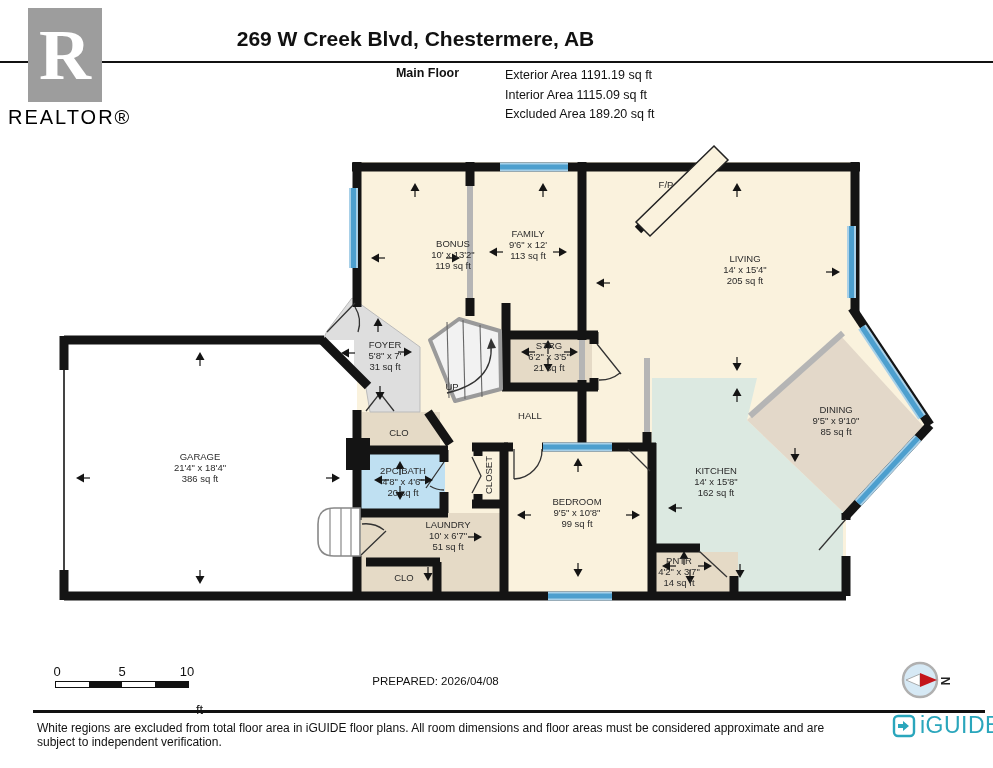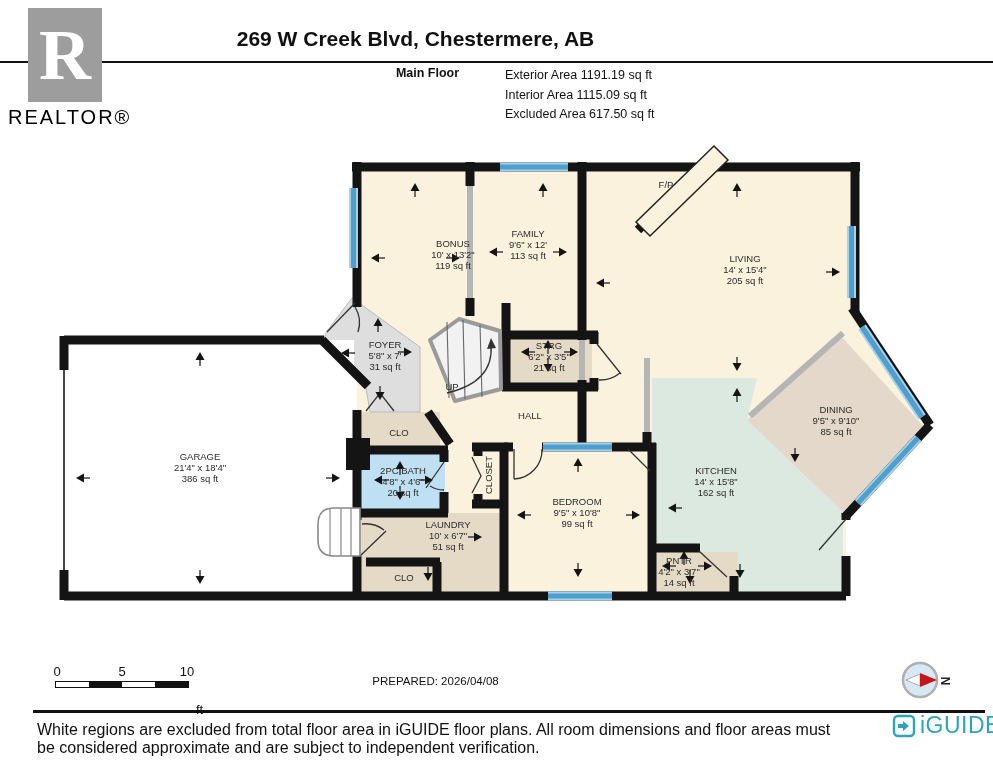--- a/index.html
+++ b/index.html
@@ -18,21 +18,21 @@
   #floor-label{left:360px;top:66px;width:135px;text-align:center;font-size:12.5px;font-weight:bold;}
   #area-lines{left:505px;top:66px;font-size:12.5px;line-height:19.5px;}
   
   #scale-ticks span{position:absolute;top:0;transform:translateX(-50%);font-size:13px;}
   #scale-bar{left:55px;top:681px;height:7px;display:flex;border:1px solid #111;width:134px;box-sizing:border-box;}
   #scale-bar .seg{flex:1;}
   .seg.w{background:#fff;} .seg.b{background:#111;}
   #scale-unit{left:196px;top:682px;font-size:13px;margin-top:20px;}
   #prepared{left:0;top:675px;width:871px;text-align:center;font-size:11.5px;}
   #footer-rule{left:33px;top:710px;width:952px;height:3px;background:#111;}
-  #disclaimer{left:37px;top:721px;width:800px;font-size:16px;}
+  #disclaimer{left:37px;top:721px;width:800px;font-size:12px;}
   #iguide{left:872px;top:712px;display:flex;align-items:center;gap:4px;color:#2aa6bc;margin-left:20px;}
   #iguide-text{font-size:23px;letter-spacing:.5px;font-weight:500;}
   svg text{font-family:"Liberation Sans","DejaVu Sans",sans-serif;}
 </style>
 </head>
 <body>
 
 <div id="page">
 
   <svg class="abs" style="left:0;top:0" width="993" height="768" viewBox="0 0 993 768">
@@ -344,21 +344,21 @@
   <div class="abs" id="title-rule"></div>
   <div class="abs" id="realtor-box">
     <span id="realtor-r">R</span>
   </div>
   <div class="abs" id="realtor-word">REALTOR®</div>
   <div class="abs" id="page-title">269 W Creek Blvd, Chestermere, AB</div>
   <div class="abs" id="floor-label">Main Floor</div>
   <div class="abs" id="area-lines">
     <div>Exterior Area 1191.19 sq ft</div>
     <div>Interior Area 1115.09 sq ft</div>
-    <div>Excluded Area 617.50 sq ft</div>
+    <div>Excluded Area 189.20 sq ft</div>
   </div>
 
   <div class="abs" id="scale-ticks" style="left:55px;top:664px;width:140px;height:14px">
     <span style="left:2px">0</span>
     <span style="left:67px">5</span>
     <span style="left:132px">10</span>
   </div>
   <div class="abs" id="scale-bar">
     <div class="seg w"></div>
       <div class="seg b"></div>

